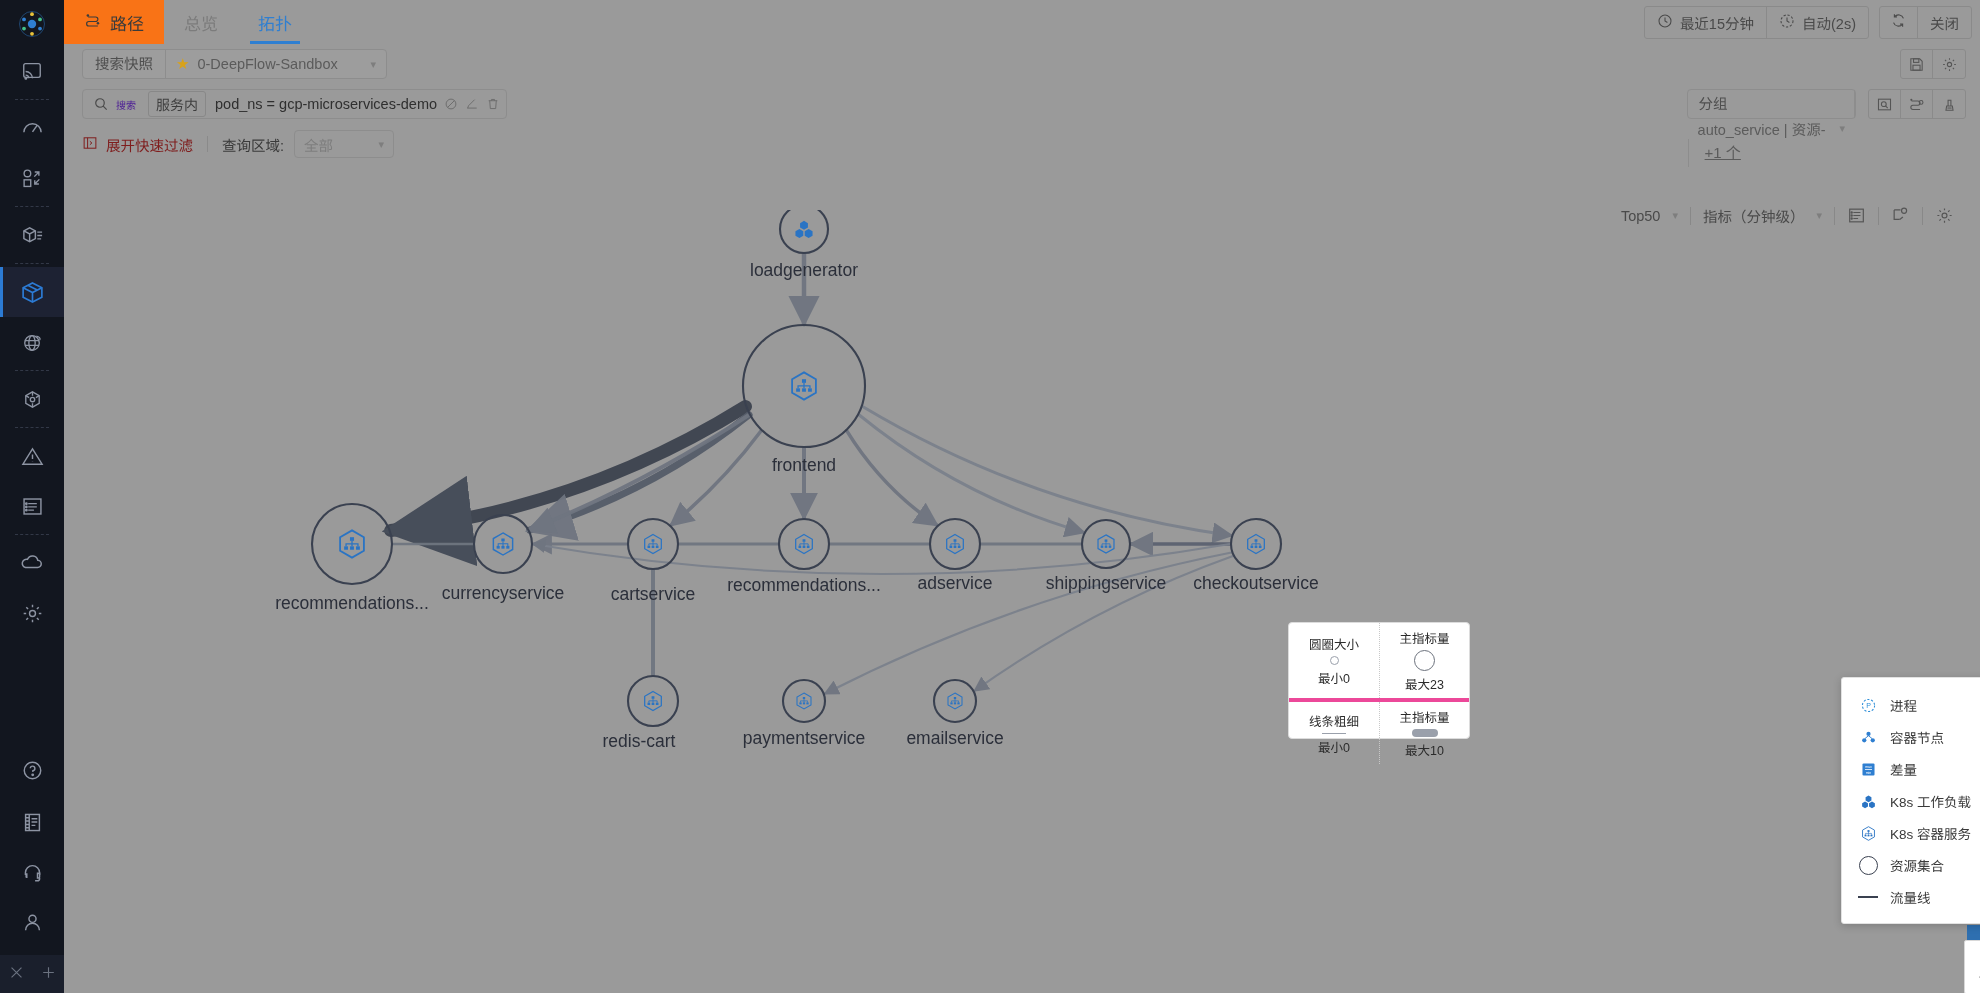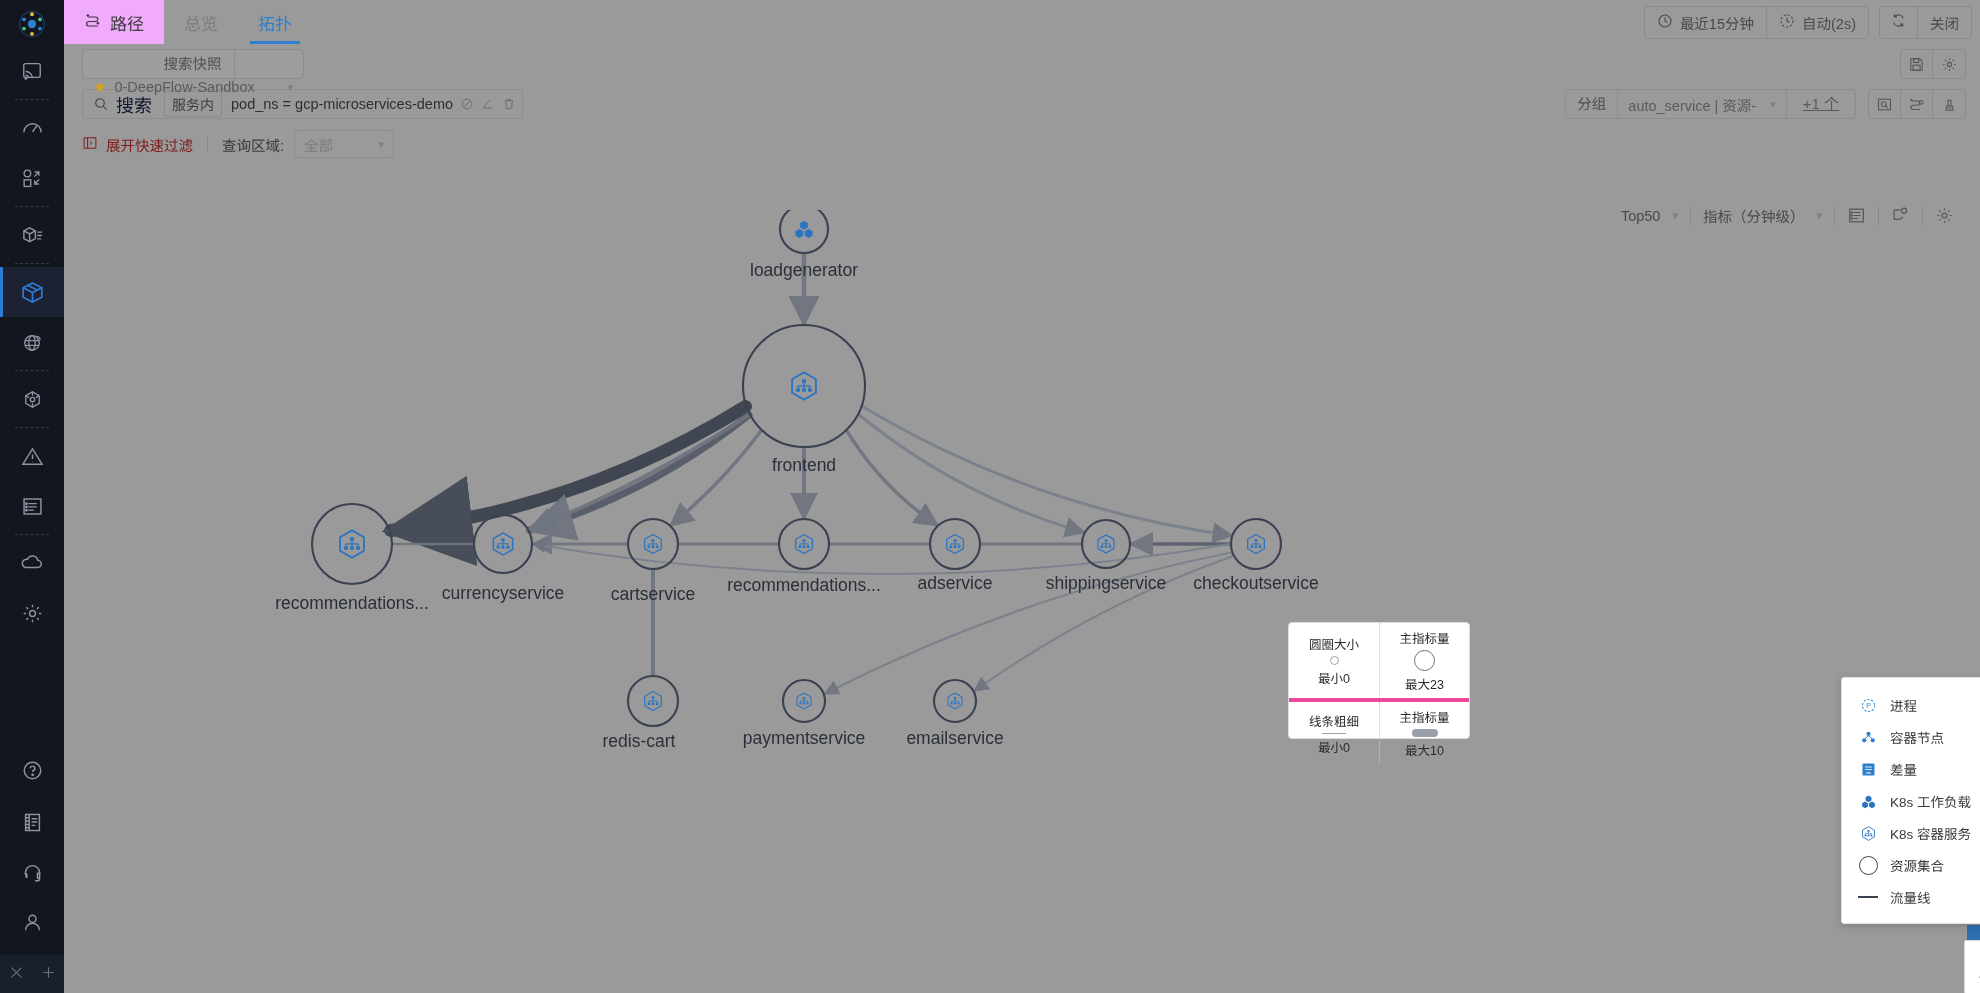--- a/index.html
+++ b/index.html
@@ -60,21 +60,21 @@
     height: 44px; display: flex; align-items: stretch;
     background: #9a9a9a;
     position: relative;
   }
   .tab {
     display: flex; align-items: center; gap: 8px;
     padding: 0 20px;
     font-size: 17px; color: #595959;
     cursor: pointer; position: relative;
   }
-  .tab.route { background: #f0abfc; color: #3b3b3b; }
+  .tab.route { background: #f97316; color: #3b3b3b; }
   .tab.muted { color: #7c7c7c; }
   .tab.active { color: #2f7fd1; }
   .tab.active::after {
     content: ""; position: absolute; left: 12px; right: 12px; bottom: 0;
     height: 3px; background: #2f7fd1;
   }
   .tabbar-right {
     margin-left: auto; display: flex; align-items: center;
     padding-right: 8px; gap: 0;
   }
@@ -88,21 +88,21 @@
   .btn-group .gbtn:last-child { border-right: none; }
 
   
   .snaprow {
     height: 40px; display: flex; align-items: center;
     padding: 0 14px 0 18px; position: relative;
   }
   .snap-select {
     display: flex; align-items: center;
     border: 1px solid #8d8d8d; border-radius: 4px;
-    height: 30px; background: rgba(255,255,255,0.04); flex-direction: column;
+    height: 30px; background: rgba(255,255,255,0.04);
   }
   .snap-label {
     padding: 0 12px; font-size: 14.5px; color: #4f4f4f;
     border-right: 1px solid #8d8d8d; line-height: 28px; height: 28px;
   }
   .snap-value {
     display: flex; align-items: center; gap: 8px;
     padding: 0 10px 0 10px; font-size: 14.5px; color: #5b5b5b;
     min-width: 220px;
   }
@@ -119,35 +119,35 @@
   .searchrow {
     height: 40px; display: flex; align-items: center;
     padding: 0 14px 0 18px;
   }
   .search-box {
     display: flex; align-items: center; gap: 0;
     border: 1px solid #8d8d8d; border-radius: 4px; height: 30px;
     padding: 0 6px 0 10px;
   }
   .search-ico { color: #4a4a4a; margin-right: 7px; display: flex; }
-  .search-word { font-size: 18px; color: #0f172a; margin-right: 12px; }
+  .search-word { font-size: 10px; color: #4c1d95; margin-right: 12px; }
   .chip {
     font-size: 14px; color: #3e3e3e;
     border: 1px solid #888; border-radius: 3px;
     padding: 2px 7px; margin-right: 9px;
   }
   .filter-tag {
     display: flex; align-items: center; gap: 7px;
     font-size: 14.5px; color: #2f2f2f;
   }
   .filter-tag .tico { color: #6a6a6a; display: flex; }
   .group-area { margin-left: auto; display: flex; align-items: center; }
   .group-box {
     display: flex; height: 30px;
-    border: 1px solid #8d8d8d; border-radius: 4px;
+    border: 1px solid #8d8d8d; border-radius: 4px; flex-direction: column;
   }
   .group-label {
     padding: 0 11px; font-size: 14.5px; color: #4f4f4f;
     border-right: 1px solid #8d8d8d; line-height: 28px; height: 28px;
   }
   .group-val { padding: 0 10px; font-size: 14.5px; color: #5b5b5b; display: flex; align-items: center; gap: 10px; }
   .group-plus { padding: 0 16px; font-size: 15px; color: #5b5b5b; border-left: 1px solid #8d8d8d; line-height: 28px; height: 28px; text-decoration: underline; }
   .group-icons { display: flex; border: 1px solid #8a8a8a; border-radius: 3px; margin-left: 12px; }
 
   

